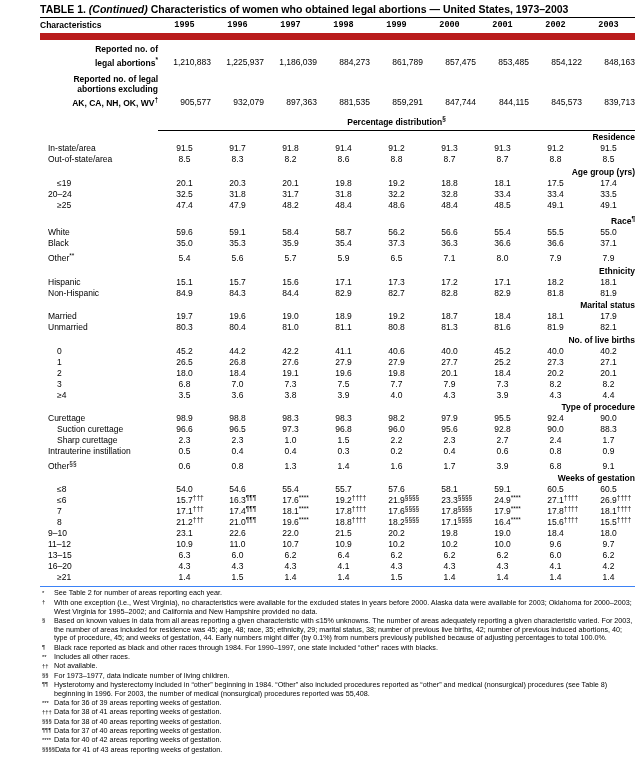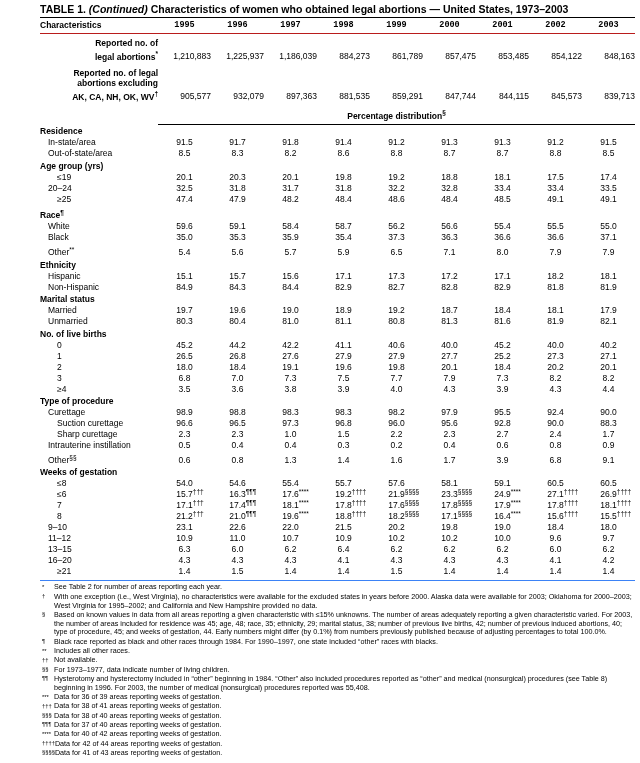--- a/index.html
+++ b/index.html
@@ -12,36 +12,36 @@
   .title{
     font-size:10.5px;font-weight:bold;line-height:12px;
     padding:1px 0 2px 0;border-bottom:1px solid #000;
     white-space:nowrap;
   }
   .title .cont{font-style:italic;}
   table{width:100%;border-collapse:collapse;table-layout:fixed;}
   col.c-char{width:118px;}
   thead th{
     font-size:8.5px;font-weight:bold;line-height:10px;
-    padding:2px 0 3px 0;border-bottom:1px solid #b91c1c;
+    padding:2px 0 3px 0;border-bottom:7px solid #b91c1c;
   }
   th.char-head{text-align:left;}
   th.year-head{text-align:center;font-family:Liberation Mono, monospace;}
   td{font-size:8.5px;line-height:11px;padding:0;vertical-align:bottom;}
   td.label{text-align:left;white-space:nowrap;}
   td.val{text-align:center;white-space:nowrap;font-weight:normal;}
   tr.count-row td{padding-top:4px;padding-bottom:2px;text-align:right;}
   tr.count-row td.label{font-weight:bold;line-height:10.5px;}
   .lbl-line{display:block;}
   .lbl-line.contd{padding-left:7px;}
   tr.pct-row td.pct{
     text-align:center;font-weight:bold;font-size:8.5px;
     padding:3px 0 2px 0;border-bottom:1px solid #000;
   }
-  tr.sec-row td{font-weight:bold;padding-top:1.5px;line-height:11px;}
+  tr.sec-row td{font-weight:bold;padding-top:1.5px;line-height:11px;text-align:right;}
   .ind1{padding-left:8px !important;}
   .ind2{padding-left:17px !important;}
   sup{font-size:6.5px;}
   td.label sup{position:relative;top:0.5px;}
   td.val sup{
     display:inline-block;width:0;overflow:visible;white-space:nowrap;
     position:relative;top:-3px;vertical-align:baseline;
   }
   .footnotes{
     border-top:1px solid #3b82f6;margin-top:3px;padding-top:2px;
@@ -570,21 +570,17 @@
       </div>
       <div class="fn">
         <span class="fn-sym">¶¶¶</span>
         <span class="fn-text">Data for 37 of 40 areas reporting weeks of gestation.</span>
       </div>
       <div class="fn">
         <span class="fn-sym">****</span>
         <span class="fn-text">Data for 40 of 42 areas reporting weeks of gestation.</span>
       </div>
       <div class="fn">
-        <span class="fn-sym">††††</span>
-        <span class="fn-text">Data for 42 of 44 areas reporting weeks of gestation.</span>
-      </div>
-      <div class="fn">
         <span class="fn-sym">§§§§</span>
         <span class="fn-text">Data for 41 of 43 areas reporting weeks of gestation.</span>
       </div>
     </div>
 </div>
 
 </body></html>

